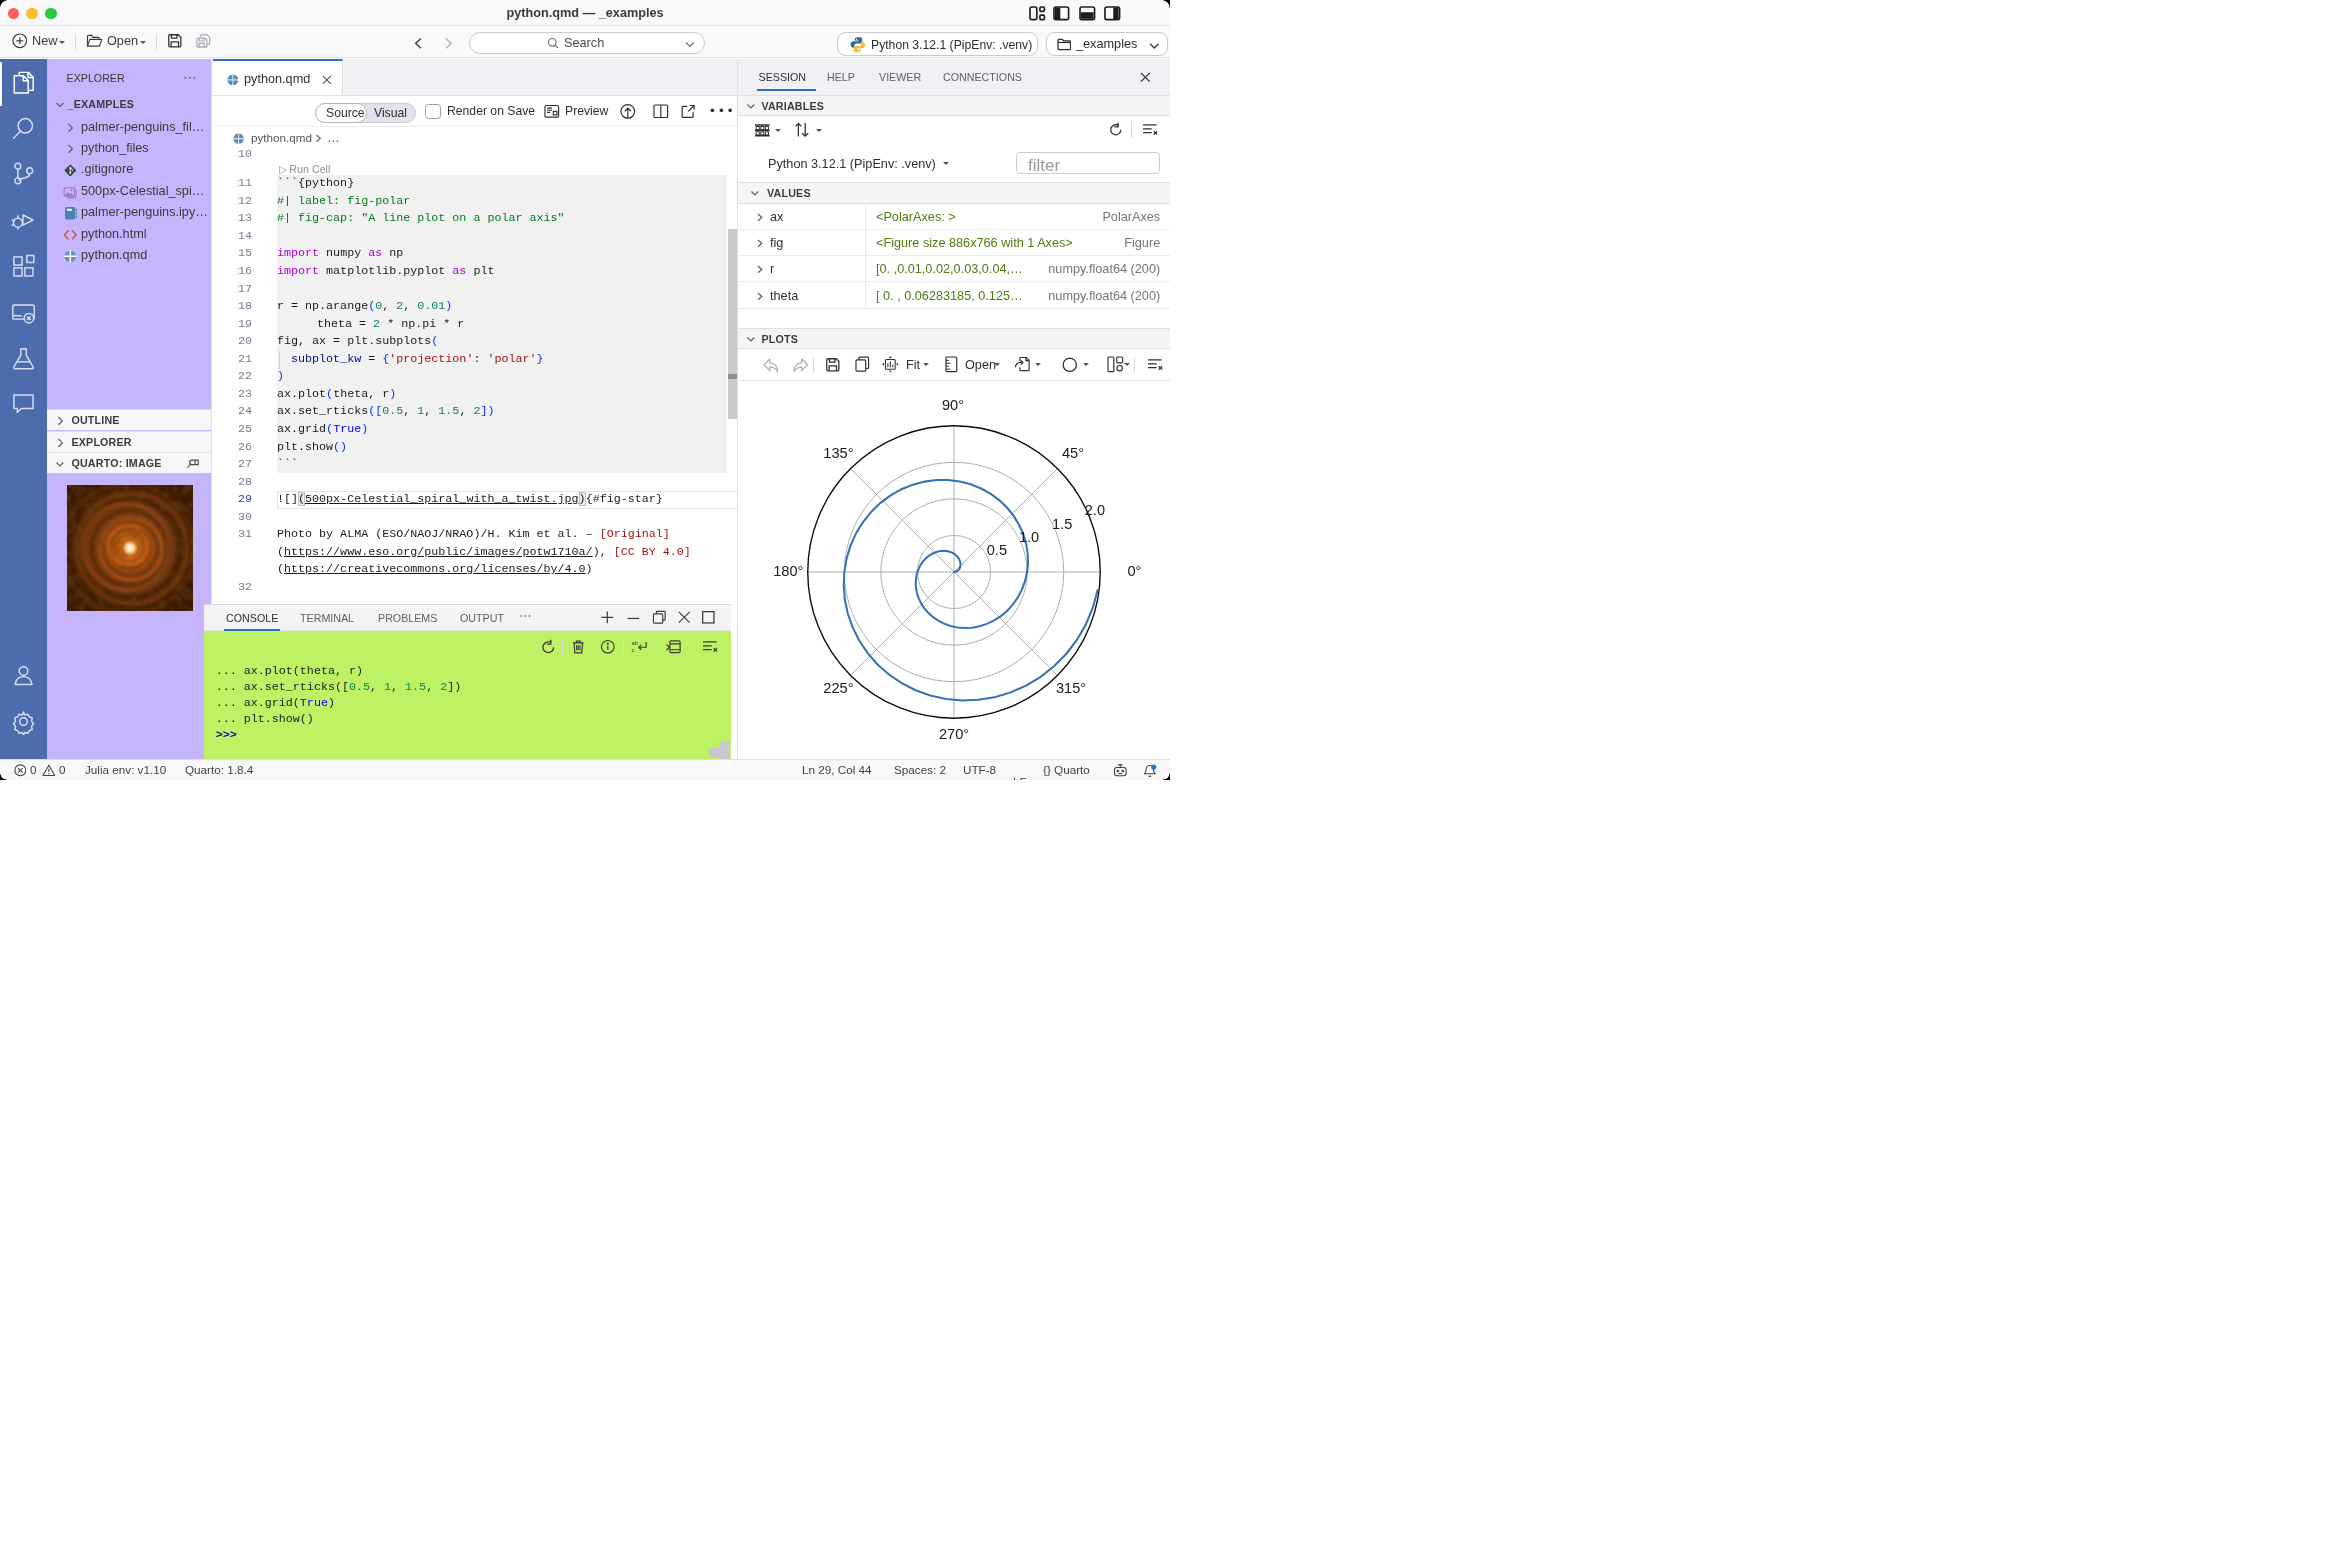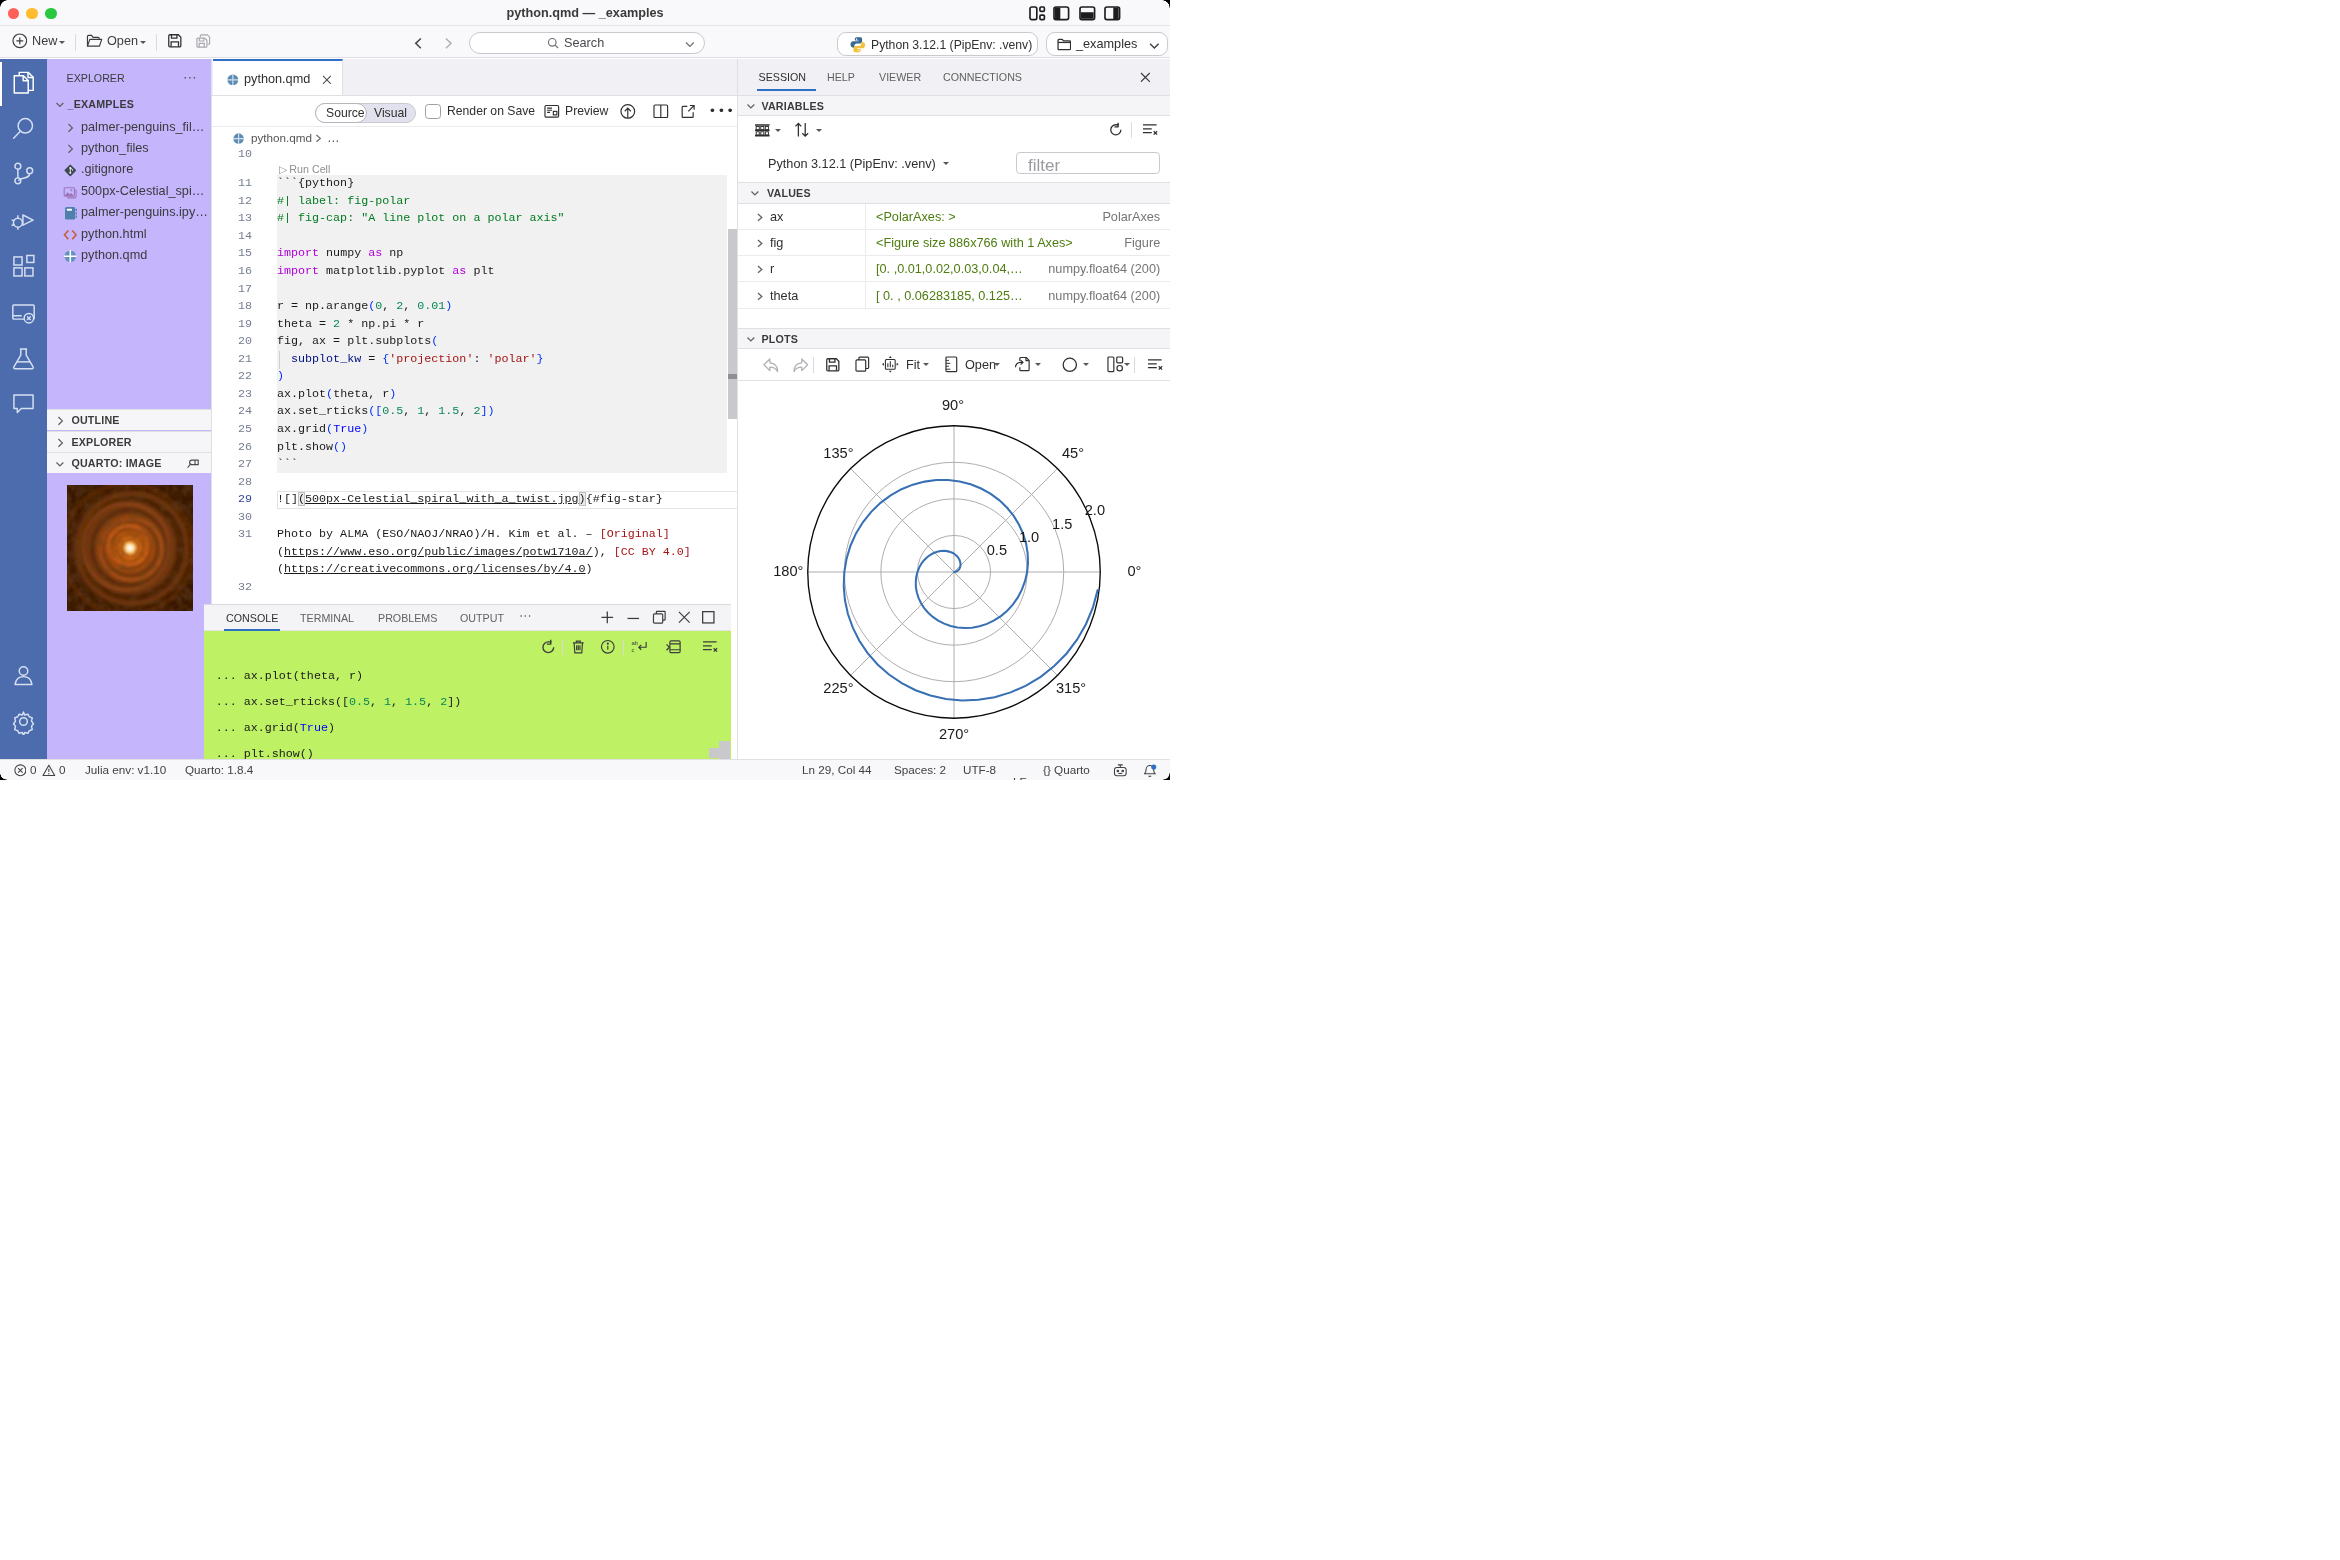--- a/index.html
+++ b/index.html
@@ -32,21 +32,21 @@
 #edtools{left:212px;top:96px;width:527px;height:31px;background:#fff;border-bottom:1px solid #ececf0;}
 #crumbs{left:212px;top:127px;width:527px;height:23.4px;background:#fff;border-bottom:1px solid #efeff2;}
 #code{left:212px;top:146px;width:527px;height:457px;background:#fff;font-family:"Liberation Mono",monospace;font-size:11.7px;overflow:hidden;color:#1a1a1a;}
 .cl{position:absolute;left:65px;width:461px;height:17.6px;line-height:17.6px;white-space:pre;}
 .ln{position:absolute;left:0;width:40px;height:17.6px;line-height:17.6px;text-align:right;color:#747d91;font-family:"Liberation Mono",monospace;font-size:11.7px;}
 .kw{color:#af00db;}.grn{color:#098658;}.com{color:#007b1f;}.str{color:#a31515;}.pb{color:#0431fa;}.tru{color:#0000ff;}.nv{color:#001080;}
 
 #console{left:204px;top:604px;width:527px;height:155px;background:#bef264;border-top:1px solid #d9d9de;}
 .ctab{position:absolute;top:6.8px;font-size:10.7px;color:#616161;}
 .cicon{top:5.4px;}
-#conout{position:absolute;left:11.7px;top:58px;font-family:"Liberation Mono",monospace;font-size:11.7px;line-height:26px;white-space:pre;color:#1a1a1a;}
+#conout{position:absolute;left:11.7px;top:58px;font-family:"Liberation Mono",monospace;font-size:11.7px;line-height:16px;white-space:pre;color:#1a1a1a;}
 
 #rpanel{left:737px;top:59px;width:433px;height:700px;background:#fff;border-left:1px solid #e0e0e4;}
 .rtab{position:absolute;top:11.7px;font-size:10.7px;color:#616161;}
 .band{left:0;width:432px;background:#f5f5f8;border-top:1px solid #e0e0e4;border-bottom:1px solid #e0e0e4;}
 .vrow{left:0;width:432px;height:26px;border-bottom:1px solid #ebebee;font-size:12.7px;}
 .vname{position:absolute;left:32px;top:5.9px;color:#2f2f2f;}
 .vval{position:absolute;left:138px;top:5.9px;color:#4d7c0f;white-space:nowrap;}
 .vtyp{position:absolute;right:9.8px;top:5.9px;color:#757575;}
 
 #statusbar{left:0;top:759px;width:1170px;height:21.5px;background:#f8f8fa;border-top:1px solid #e0e0e4;font-size:11.7px;color:#414141;}
@@ -430,21 +430,21 @@
  <div class="ln" style="top:363px;">30</div>
     <div class="ln" style="top:380px;">31</div>
     <div class="ln" style="top:433px;">32</div>
  <div class="abs" style="left:67px;top:17.6px;width:195px;height:11.7px;font-family:'Liberation Sans',sans-serif;font-size:10.7px;line-height:11.7px;color:#8f8f8f;">▷ Run Cell</div>
  <div class="cl" style="top:29px;">```{python}</div>
  <div class="cl com" style="top:47px;">#| label: fig-polar</div>
  <div class="cl com" style="top:64px;">#| fig-cap: "A line plot on a polar axis"</div>
  <div class="cl" style="top:99px;"><span class="kw">import</span> numpy <span class="kw">as</span> np</div>
  <div class="cl" style="top:117px;"><span class="kw">import</span> matplotlib.pyplot <span class="kw">as</span> plt</div>
  <div class="cl" style="top:152px;">r = np.arange<span class="pb">(</span><span class="grn">0</span>, <span class="grn">2</span>, <span class="grn">0.01</span><span class="pb">)</span></div>
- <div class="cl" style="top:170px;">theta = <span class="grn">2</span> * np.pi * r</div>
+ <div class="cl" style="top:170px;padding-left:40px;">theta = <span class="grn">2</span> * np.pi * r</div>
  <div class="cl" style="top:187px;">fig, ax = plt.subplots<span class="pb">(</span></div>
  <div class="cl" style="top:205px;">  <span class="nv">subplot_kw</span> = <span class="pb">{</span><span class="str">'projection'</span>: <span class="str">'polar'</span><span class="pb">}</span></div>
  <div class="cl" style="top:222px;"><span class="pb">)</span></div>
  <div class="cl" style="top:240px;">ax.plot<span class="pb">(</span>theta, r<span class="pb">)</span></div>
  <div class="cl" style="top:257px;">ax.set_rticks<span class="pb">([</span><span class="grn">0.5</span>, <span class="grn">1</span>, <span class="grn">1.5</span>, <span class="grn">2</span><span class="pb">])</span></div>
  <div class="cl" style="top:275px;">ax.grid<span class="pb">(</span><span class="tru">True</span><span class="pb">)</span></div>
  <div class="cl" style="top:293px;">plt.show<span class="pb">()</span></div>
  <div class="cl" style="top:310px;">```</div>
  <div class="cl" style="top:345px;">![]<span style="background:#e9ebee;box-shadow:0 0 0 1px #c0c0c0 inset;">(</span><span style="text-decoration:underline;">500px-Celestial_spiral_with_a_twist.jpg</span><span style="background:#e9ebee;box-shadow:0 0 0 1px #c0c0c0 inset;">)</span>{#fig-star}</div>
  <div class="cl" style="top:380px;">Photo by ALMA (ESO/NAOJ/NRAO)/H. Kim et al. – <span class="str">[Original]</span></div>

